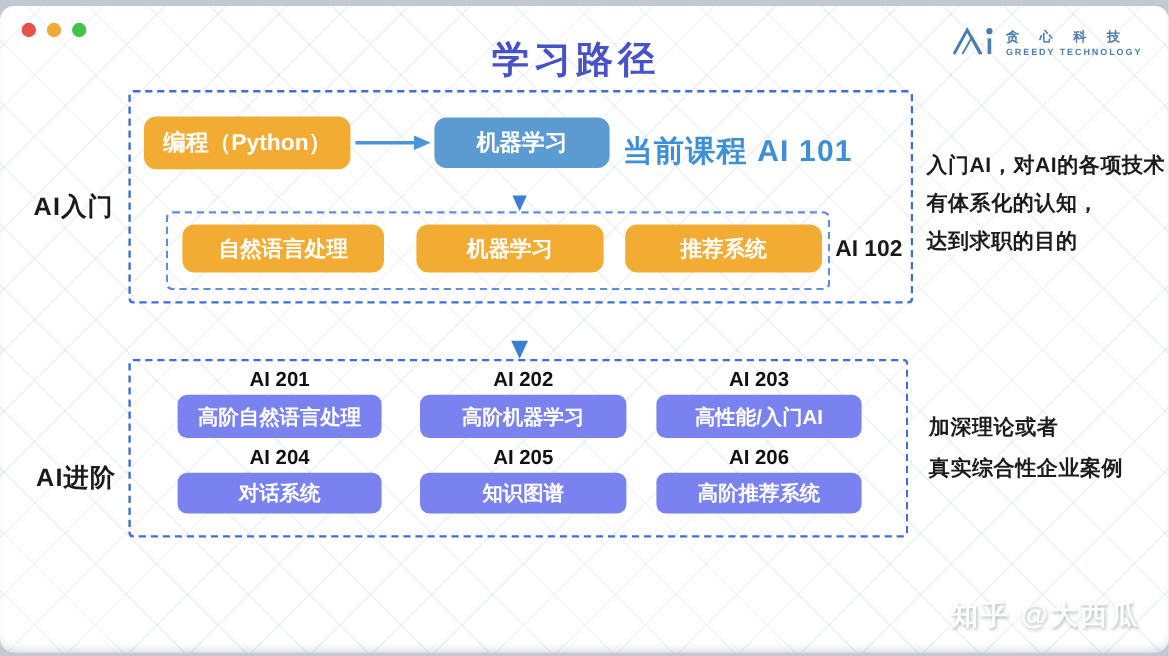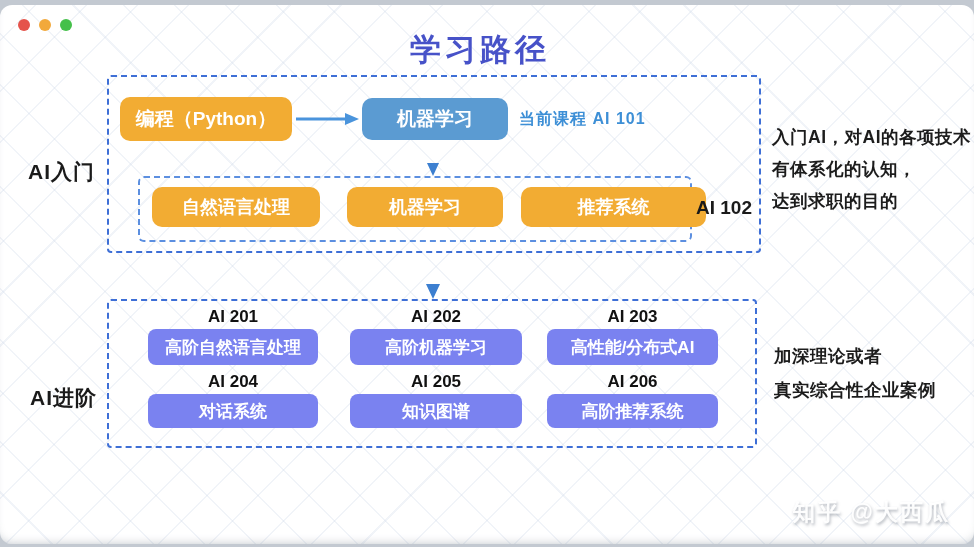--- a/index.html
+++ b/index.html
@@ -48,23 +48,23 @@
     color:#fff;font-weight:bold;white-space:nowrap;
   }
   .orange{background:#f2ac33;border-radius:10px;}
   .blue{background:#5b9bd2;border-radius:10px;}
   .purple{background:#7a82f0;border-radius:8px;}
 
   .btn-python{left:120px;top:92px;width:172px;height:44px;font-size:19px;}
   .btn-ml{left:362px;top:93px;width:146px;height:42px;font-size:19px;}
   .btn-nlp{left:152px;top:182px;width:168px;height:40px;font-size:18px;}
   .btn-cv{left:347px;top:182px;width:156px;height:40px;font-size:18px;}
-  .btn-rec{left:521px;top:182px;width:185px;height:40px;font-size:18px;}
+  .btn-rec{left:521px;top:182px;width:164px;height:40px;font-size:18px;}
 
-  .note-current{position:absolute;left:519px;top:104px;font-size:16px;font-weight:bold;color:#3d8fd6;letter-spacing:1px;}
+  .note-current{position:absolute;left:519px;top:104px;font-size:25px;font-weight:bold;color:#3d8fd6;letter-spacing:1px;}
   .code-102{position:absolute;left:696px;top:192px;font-size:19px;font-weight:bold;color:#1a1a1a;}
 
   .arrow{position:absolute;}
   .arrow-right{left:296px;top:107px;}
   .arrow-down-1{left:426px;top:136px;}
   .arrow-down-2{left:425px;top:247px;}
 
   .desc{position:absolute;color:#1c1c1c;font-weight:600;font-size:17.5px;letter-spacing:0.5px;}
   .desc div{white-space:nowrap;}
   .desc1{left:772px;top:116px;line-height:32px;}
@@ -93,20 +93,34 @@
 <div class="stage">
 
   <div class="dots">
     <span class="dot red"></span>
     <span class="dot yellow"></span>
     <span class="dot green"></span>
   </div>
 
   <h1 class="title">学习路径</h1>
 
+  <div class="logo">
+    <span>
+      <svg width="40" height="30" viewBox="0 0 40 30">
+        <path d="M2 26 L13 6 L24 26" fill="none" stroke="#4a7db0" stroke-width="2.4"></path>
+        <path d="M9 26 L17 12 L25 26" fill="none" stroke="#4a7db0" stroke-width="1.6"></path>
+        <rect x="30" y="13" width="3" height="13" fill="#4a7db0"></rect>
+        <circle cx="31.5" cy="7" r="2.6" fill="#4a7db0"></circle>
+      </svg>
+    </span>
+    <span class="logo-text">
+      <span class="logo-cn">贪 心 科 技</span>
+      <span class="logo-en">GREEDY TECHNOLOGY</span>
+    </span>
+  </div>
 
   <div class="section-label label-intro">AI入门</div>
   <div class="box box1"></div>
 
   <div class="btn orange btn-python">编程（Python）</div>
 
   <span class="arrow arrow-right">
     <svg width="64" height="14" viewBox="0 0 64 14">
       <line x1="0" y1="7" x2="51" y2="7" stroke="#4a94dc" stroke-width="3"></line>
       <polygon points="49,1 63,7 49,13" fill="#4a94dc"></polygon>
@@ -155,21 +169,21 @@
   </span>
 
   <div class="section-label label-adv">AI进阶</div>
   <div class="box box2"></div>
 
   <div class="adv-code c1 r1code">AI 201</div>
   <div class="adv-code c2 r1code">AI 202</div>
   <div class="adv-code c3 r1code">AI 203</div>
   <div class="btn purple adv-btn c1 r1btn">高阶自然语言处理</div>
   <div class="btn purple adv-btn c2 r1btn">高阶机器学习</div>
-  <div class="btn purple adv-btn c3 r1btn">高性能/分布式AI</div>
+  <div class="btn purple adv-btn c3 r1btn">高性能/入门AI</div>
 
   <div class="adv-code c1 r2code">AI 204</div>
   <div class="adv-code c2 r2code">AI 205</div>
   <div class="adv-code c3 r2code">AI 206</div>
   <div class="btn purple adv-btn c1 r2btn">对话系统</div>
   <div class="btn purple adv-btn c2 r2btn">知识图谱</div>
   <div class="btn purple adv-btn c3 r2btn">高阶推荐系统</div>
 
   <div class="desc desc2">
     <div>加深理论或者</div>

